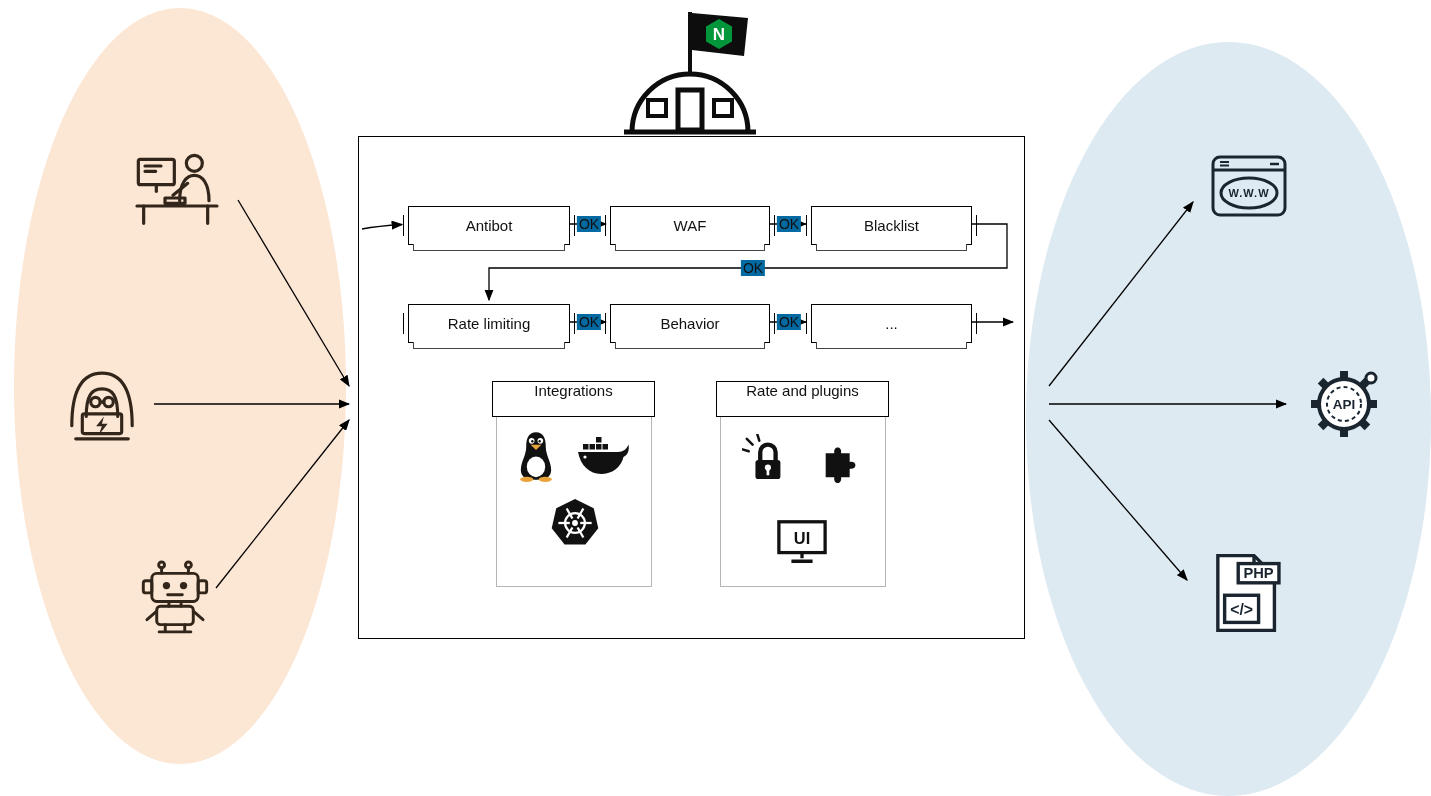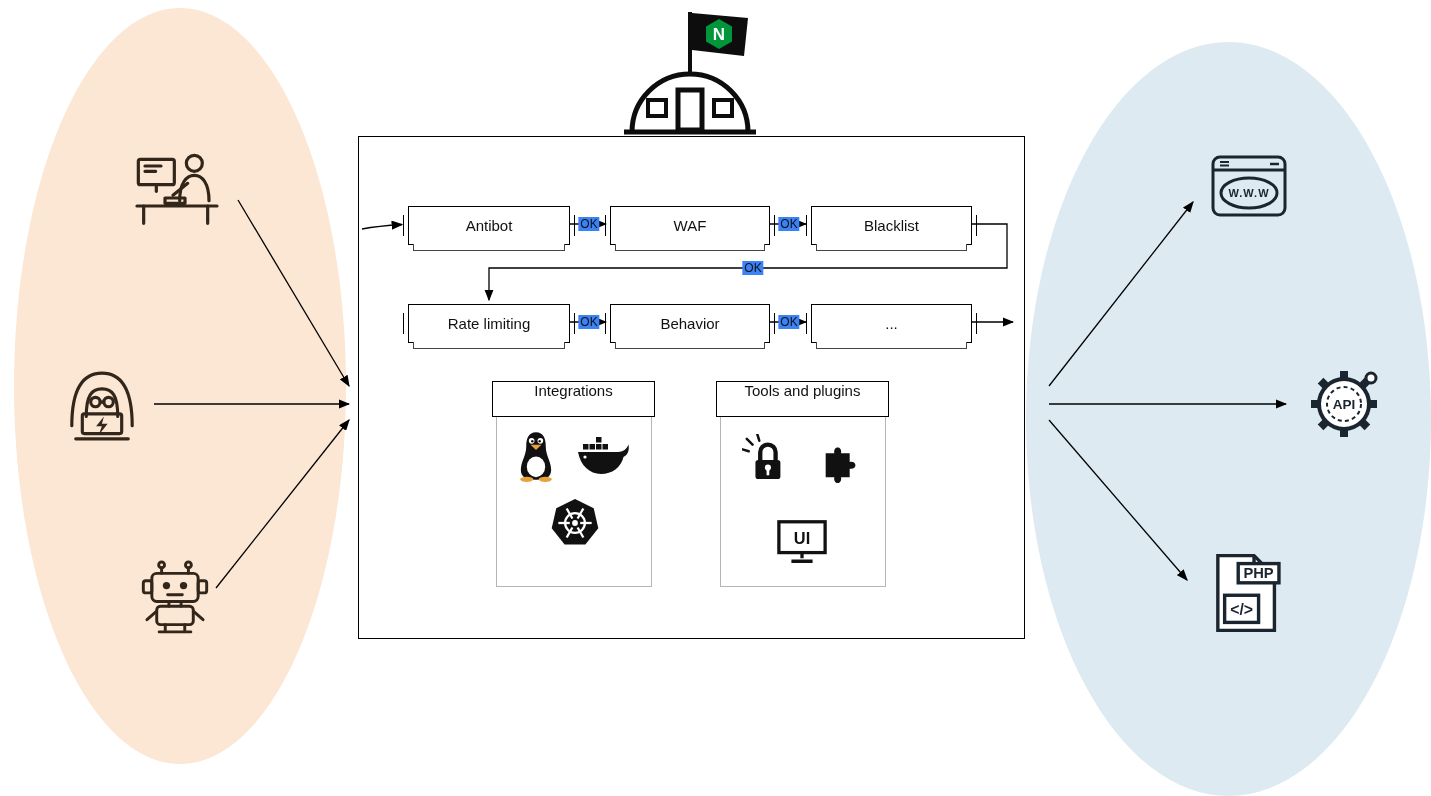--- a/index.html
+++ b/index.html
@@ -12,22 +12,22 @@
   #zone-destinations{left:1026px;top:42px;width:405px;height:754px;background:#ddeaf2}
   #main-box{position:absolute;left:358px;top:136px;width:665px;height:501px;border:1.5px solid #000;background:#fff;z-index:1}
   .pill{
     position:absolute;height:37px;border:1.5px solid #000;background:#fff;
     display:flex;align-items:center;justify-content:center;font-size:15px;z-index:2;
   }
   .pill::before{content:"";position:absolute;top:8px;bottom:8px;left:-6px;right:-6px;
     border-left:1.5px solid #000;border-right:1.5px solid #000}
   .pill::after{content:"";position:absolute;left:4px;right:4px;bottom:-7px;height:6px;
     background:#fff;border:1px solid #444;border-top:none}
-  .ok{position:absolute;transform:translate(-50%,-50%);font-size:12px;line-height:1;
-    background:#3b82f6;padding:1px 2px;z-index:5;color:#111}
+  .ok{position:absolute;transform:translate(-50%,-50%);font-size:14px;line-height:1;
+    background:#0369a1;padding:1px 2px;z-index:5;color:#111}
   .panel-body{position:absolute;border:1px solid #b5b5b5;background:#fff;z-index:2}
   .panel-header{position:absolute;border:1.5px solid #000;background:#fff;z-index:3;
     display:flex;align-items:flex-start;justify-content:center;font-size:15px}
   .icon{position:absolute;z-index:4}
   svg text{font-family:"Liberation Sans",sans-serif}
   #flow-arrows{position:absolute;left:0;top:0;z-index:3;pointer-events:none}
 </style>
 </head>
 <body>
 
@@ -112,21 +112,21 @@
     <line x1="22.5" y1="29.3" x2="17" y2="38.9"></line>
     <line x1="20" y1="25" x2="9" y2="25"></line>
     <line x1="22.5" y1="20.7" x2="17" y2="11.1"></line>
     <line x1="27.5" y1="20.7" x2="33" y2="11.1"></line>
   </g>
   <circle cx="25" cy="25" r="2.8" fill="#fff"></circle>
 </svg>
 
 <div class="panel-body" style="left:720px;top:382px;width:164px;height:203px"></div>
 <div class="panel-header" style="left:716px;top:381px;width:171px;height:34px">
-  <span>Tools and plugins</span>
+  <span>Rate and plugins</span>
 </div>
 
 <svg class="icon" style="left:742px;top:434px" width="48" height="48" viewBox="0 0 50 50">
   <path d="M11 11 L5 5 M18 7 L16 0.5 M7 18 L0.5 16" stroke="#111" stroke-width="2.6" stroke-linecap="round" fill="none"></path>
   <path d="M19 27 V19 a8 8 0 0 1 16 0 V27" stroke="#111" stroke-width="4.5" fill="none"></path>
   <rect x="14" y="27" width="26" height="20" rx="3" fill="#111"></rect>
   <circle cx="27" cy="35" r="3.2" fill="#fff"></circle>
   <rect x="25.6" y="37" width="2.8" height="6" fill="#fff"></rect>
 </svg>
 

